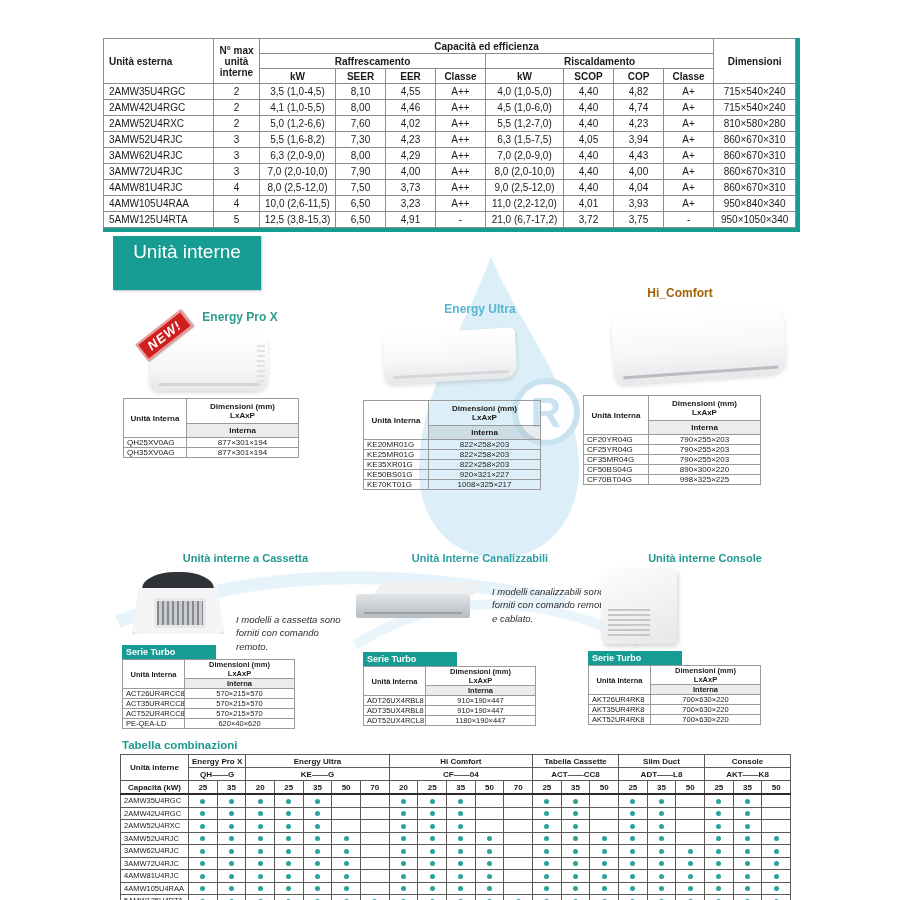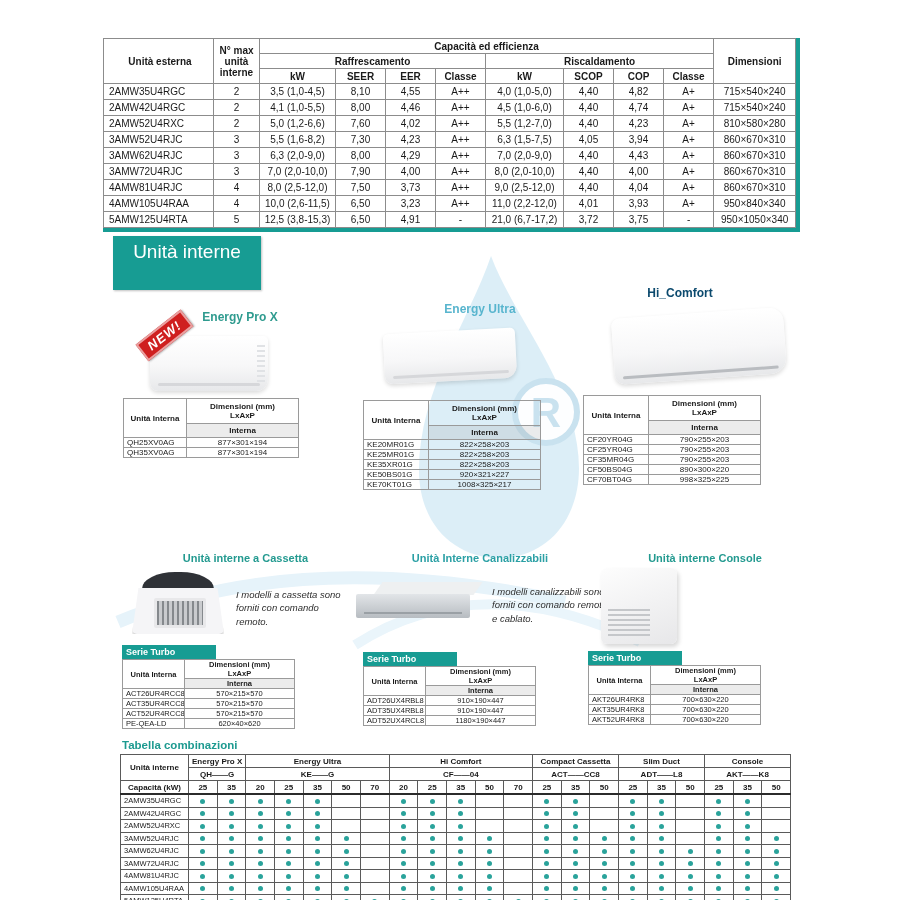--- a/index.html
+++ b/index.html
@@ -107,21 +107,21 @@
       <col style="width:50px">
         <col style="width:50px">
         <col style="width:78px">
         <col style="width:50px">
       <col style="width:50px">
         <col style="width:50px">
         <col style="width:82px">
     </colgroup>
     <thead>
       <tr>
-        <th rowspan="3" class="left" style="text-align:center">Unità esterna</th>
+        <th rowspan="3" class="left" style="">Unità esterna</th>
         <th rowspan="3" style="white-space:normal">N° max unità interne</th>
         <th colspan="8">Capacità ed efficienza</th>
         <th rowspan="3">Dimensioni</th>
       </tr>
       <tr>
         <th colspan="4">Raffrescamento</th>
         <th colspan="4">Riscaldamento</th>
       </tr>
       <tr>
         <th>kW</th>
@@ -332,21 +332,21 @@
           <td class="left">KE50BS01G</td>
           <td>920×321×227</td>
         </tr>
         <tr>
           <td class="left">KE70KT01G</td>
           <td>1008×325×217</td>
         </tr>
       </tbody>
   </table>
 
-  <div class="abs ws-title" style="left:600px;top:286px;width:160px;color:#0c4a6e">Hi_Comfort</div>
+  <div class="abs ws-title" style="left:600px;top:286px;width:160px;color:#a16207">Hi_Comfort</div>
   <div class="abs unit-wall" style="left:613px;top:313px;width:172px;height:66px;transform:rotate(-4deg);border-radius:8px 14px 16px 10px">
     <div class="vent" style="background:#b9bcc0"></div>
   </div>
   <table class="abs wall-table" style="left:583px;top:395px;width:177px">
     <colgroup>
         <col style="width:65px">
         <col style="width:112px">
       </colgroup>
     <thead>
       <tr>
@@ -383,21 +383,21 @@
         </tr>
       </tbody>
   </table>
 
   <div class="abs ws-title" style="left:128px;top:552px;width:235px;font-size:11px;color:#239a90">Unità interne a Cassetta</div>
   <div class="abs" style="left:132px;top:572px;width:92px;height:62px">
     <div class="abs cassette-cap" style="left:10px;top:0;width:72px;height:26px"></div>
     <div class="abs cassette-frame" style="left:0;top:16px;width:92px;height:46px"></div>
     <div class="abs cassette-grille" style="left:22px;top:26px;width:46px;height:24px"></div>
   </div>
-  <div class="abs desc" style="left:236px;top:588px;width:105px">I modelli a cassetta sono forniti con comando remoto.</div>
+  <div class="abs desc" style="left:236px;top:613px;width:105px">I modelli a cassetta sono forniti con comando remoto.</div>
   <div class="abs serie-bar" style="left:122px;top:645px">Serie Turbo</div>
   <table class="abs mini-table" style="left:122px;top:659px;width:172px">
     <colgroup>
         <col style="width:62px">
         <col style="width:110px">
       </colgroup>
     <thead>
       <tr>
         <th rowspan="2" style="white-space:normal;height:18px">Unità Interna</th>
         <th style="height:16px">
@@ -533,21 +533,21 @@
         <col style="width: 28.66px;">
         <col style="width: 28.66px;">
         <col style="width: 28.66px;">
       </colgroup>
     <thead id="combo-head">
         <tr>
           <th rowspan="2">Unità interne</th>
           <th colspan="2" class="gstart">Energy Pro X</th>
           <th colspan="5" class="gstart">Energy Ultra</th>
           <th colspan="5" class="gstart">Hi Comfort</th>
-          <th colspan="3" class="gstart">Compact Cassetta</th>
+          <th colspan="3" class="gstart">Tabella Cassette</th>
           <th colspan="3" class="gstart">Slim Duct</th>
           <th colspan="3" class="gstart">Console</th>
         </tr>
         <tr>
           <th colspan="2" class="gstart">QH——G</th>
           <th colspan="5" class="gstart">KE——G</th>
           <th colspan="5" class="gstart">CF——04</th>
           <th colspan="3" class="gstart">ACT——CC8</th>
           <th colspan="3" class="gstart">ADT——L8</th>
           <th colspan="3" class="gstart">AKT——K8</th>

